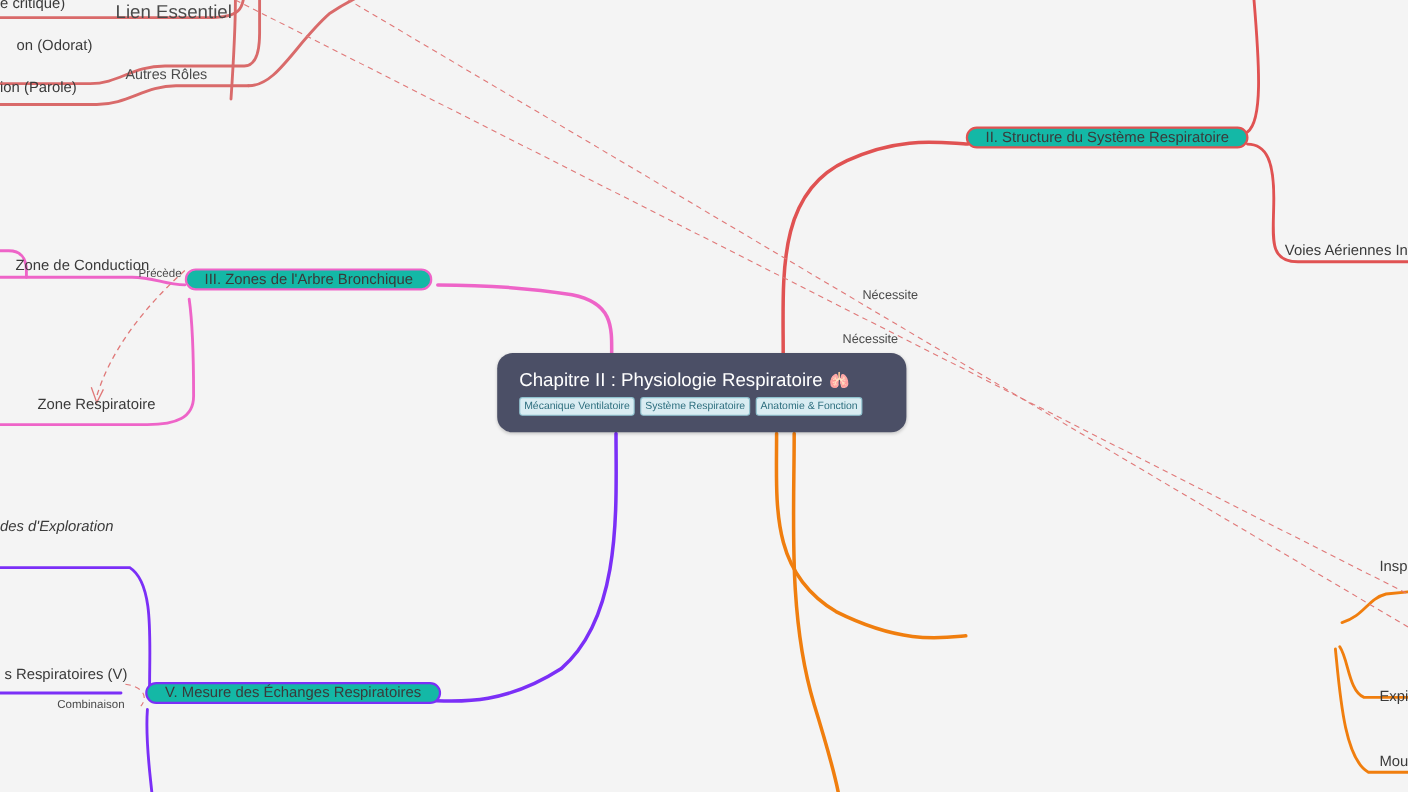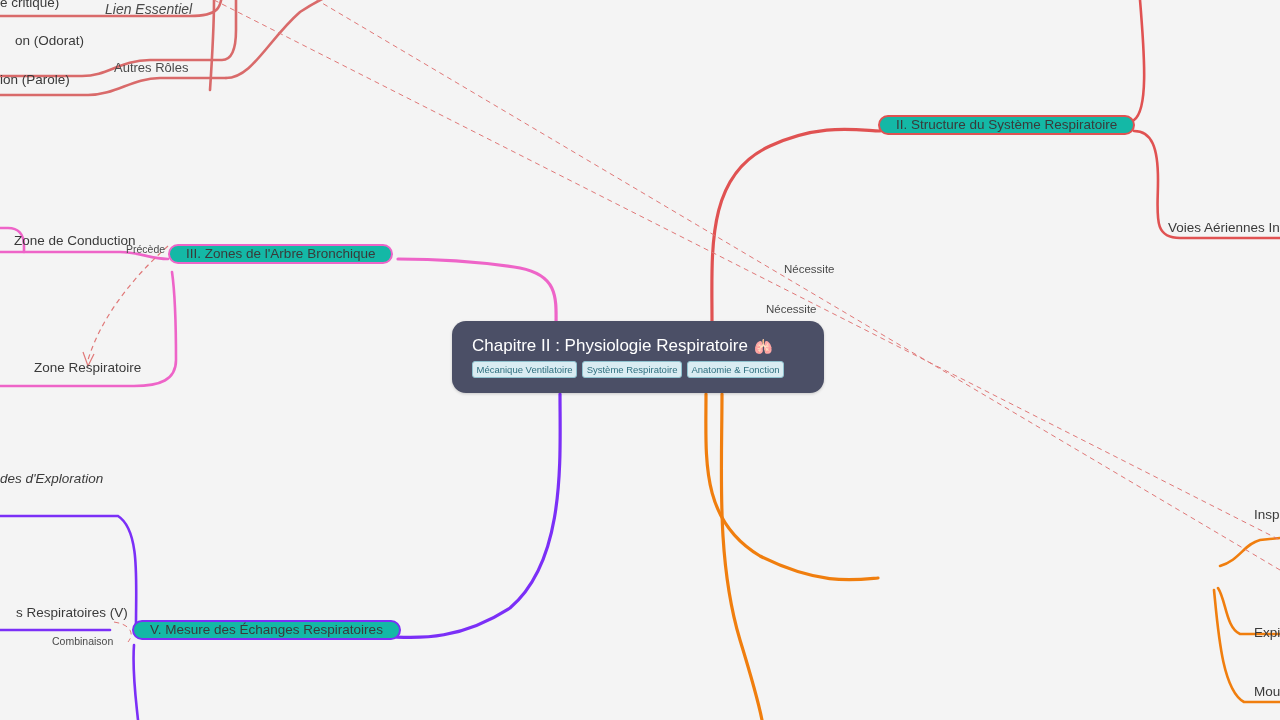--- a/index.html
+++ b/index.html
@@ -174,41 +174,41 @@
   </div>
 
   <div class="node nb" style="left:34px; top:361px; justify-content:flex-start;">
     <span>Zone Respiratoire</span>
   </div>
 
   <div class="node nb" style="left:0px; top:472px; justify-content:flex-start;font-style:italic;">
     <span>des d'Exploration</span>
   </div>
 
-  <div class="node nb" style="left:16px; top:606px; justify-content:flex-end;">
+  <div class="node nb" style="left:4px; top:606px; justify-content:flex-end;">
     <span>s Respiratoires (V)</span>
   </div>
 
   <div class="node nb" style="left:1168px; top:221px; justify-content:flex-start;">
     <span>Voies Aériennes Inf</span>
   </div>
 
   <div class="node nb" style="left:1254px; top:508px; justify-content:flex-start;">
     <span>Insp</span>
   </div>
 
   <div class="node nb" style="left:1254px; top:626px; justify-content:flex-start;">
     <span>Expi</span>
   </div>
 
   <div class="node nb" style="left:1254px; top:685px; justify-content:flex-end;">
     <span>Mou</span>
   </div>
 
-  <div class="label-edge" style="left:105px; top:1px; font-size:14px;font-style:italic;">
+  <div class="label-edge" style="left:105px; top:1px; font-size:17px;">
     <span>Lien Essentiel</span>
   </div>
 
   <div class="label-edge" style="left:114px; top:60px; font-size:13px;">
     <span>Autres Rôles</span>
   </div>
 
   <div class="label-edge" style="left:784px; top:263px;">
     <span>Nécessite</span>
   </div>

